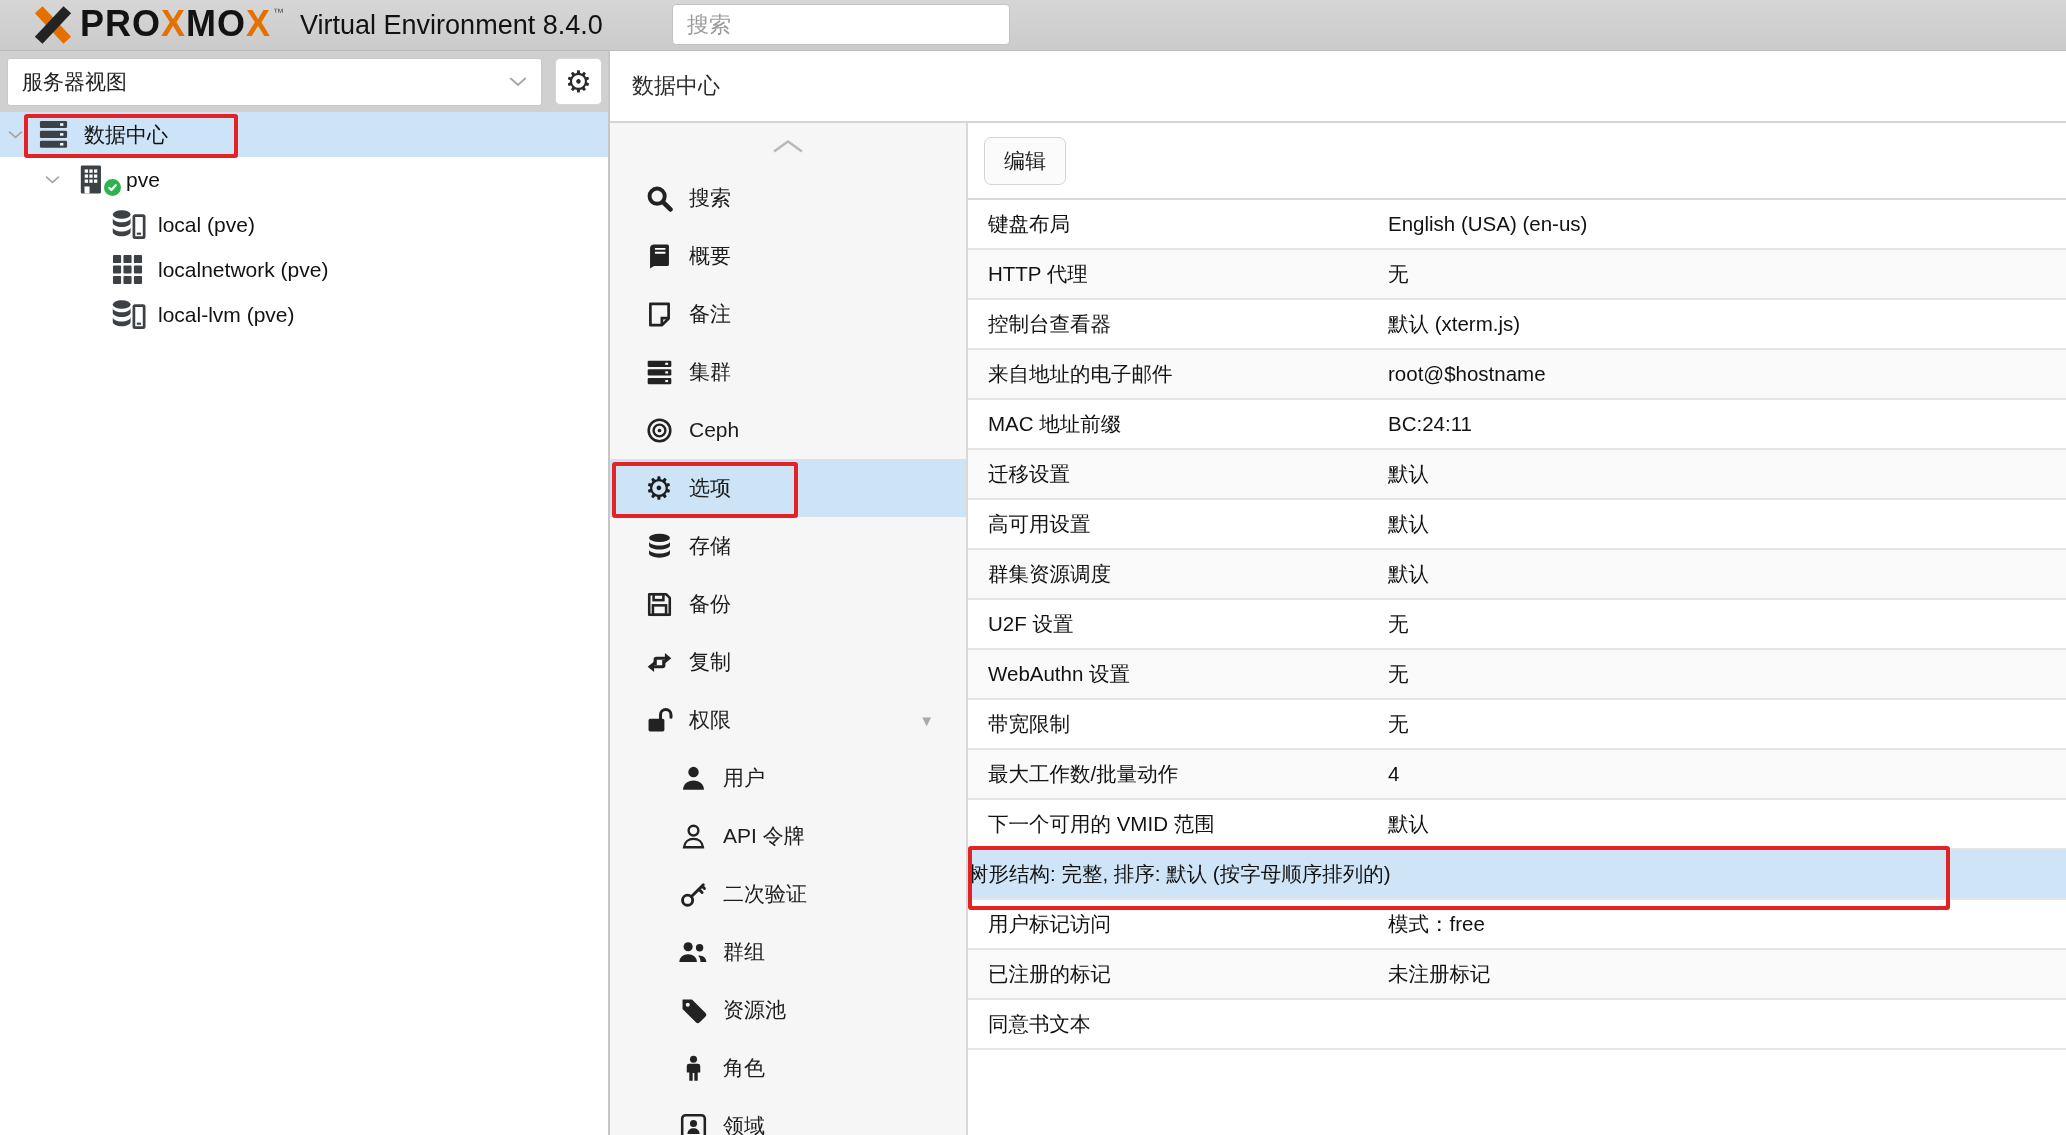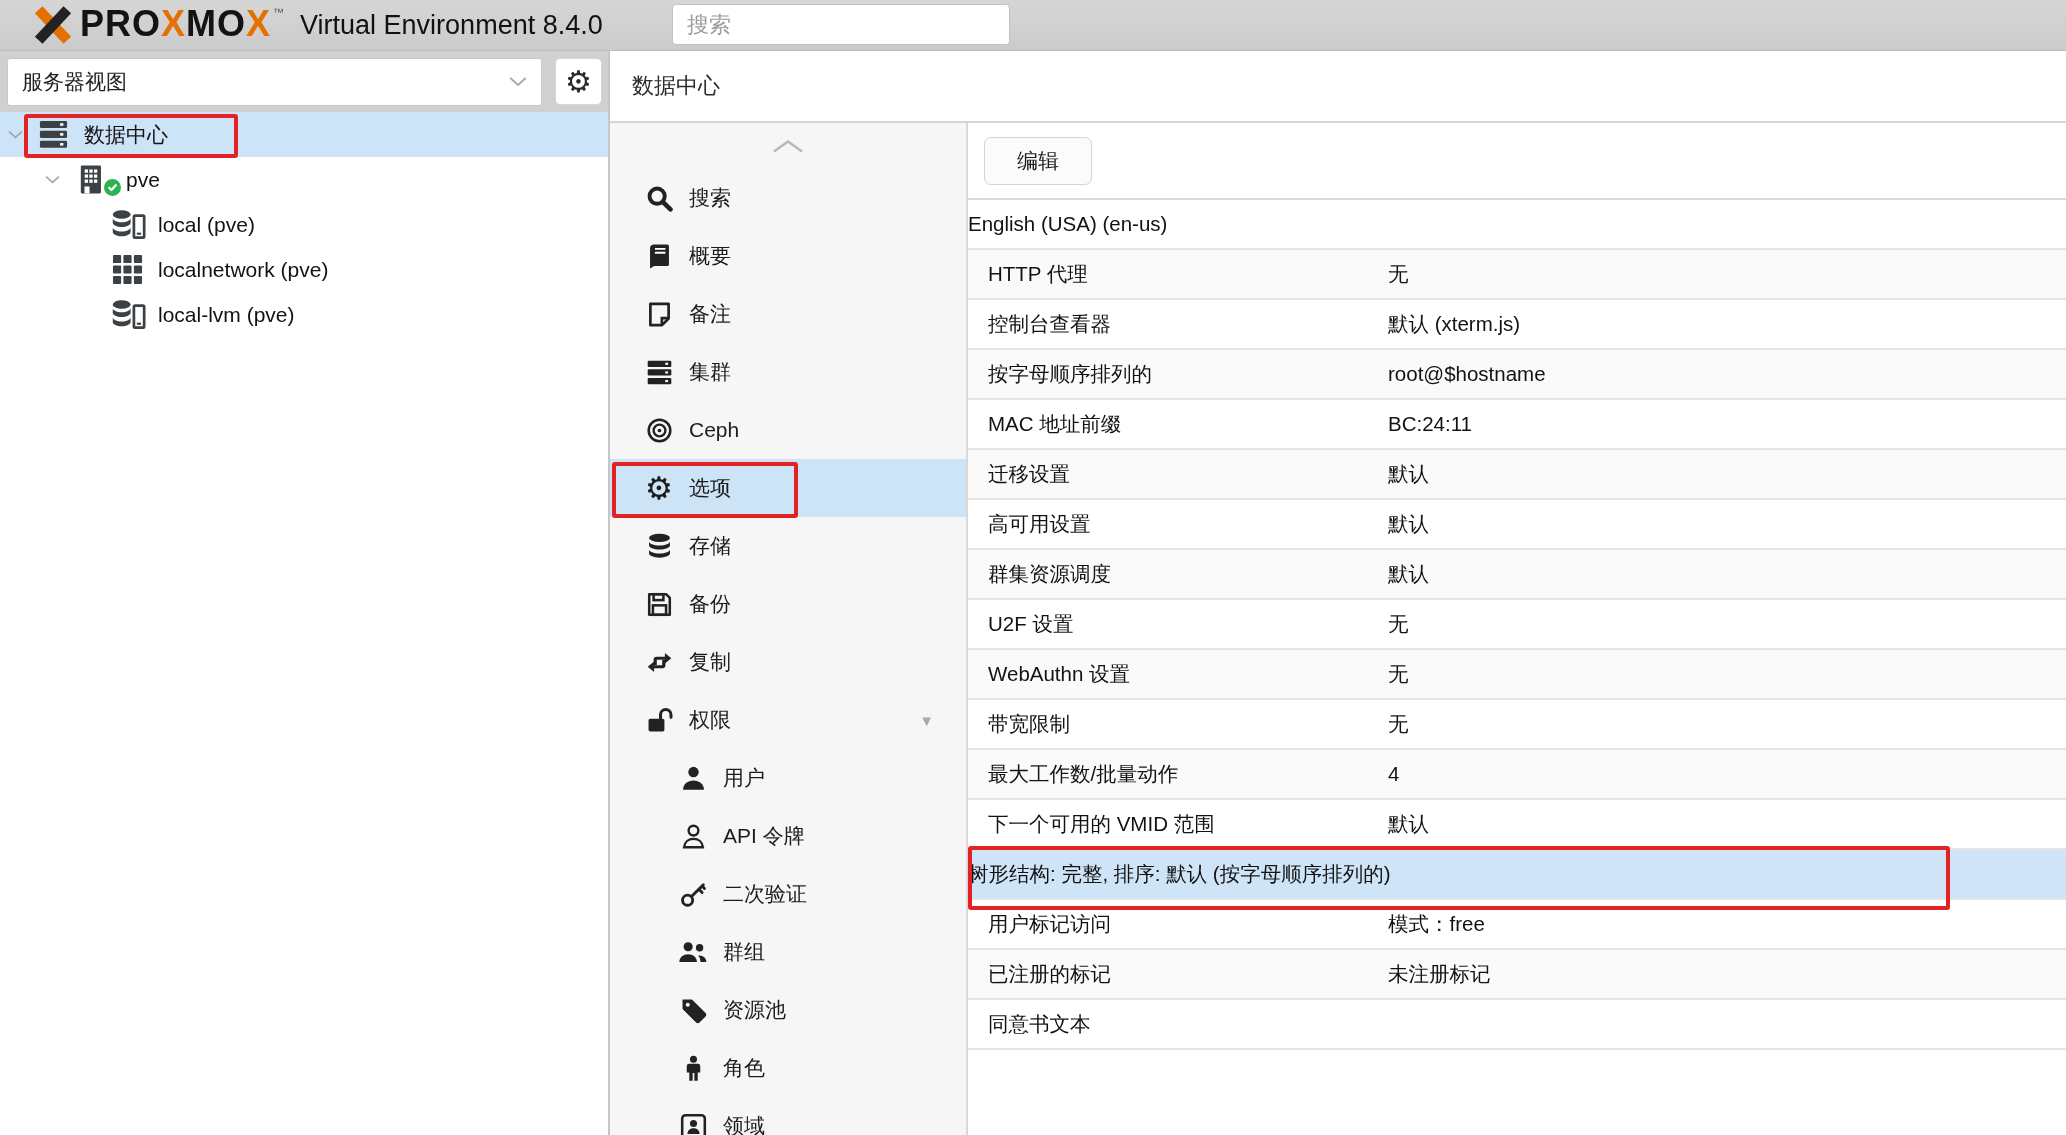--- a/index.html
+++ b/index.html
@@ -63,21 +63,21 @@
   .menu-item .ic { width:38px; margin-right:11px; display:flex; align-items:center; justify-content:center; color:#222; }
   .menu-item .ic svg { height:27px; width:auto; }
   .menu-item .gear-glyph { font-size:31px; color:#1c1c1c; }
   .menu-caret { position:absolute; right:32px; top:50%; transform:translateY(-50%); color:#aaa; font-size:15px; }
   .menu-item.annotated::after { content:""; position:absolute; left:2px; top:3px; width:178px; height:48px;
                   border:4px solid #e32226; border-radius:3px; pointer-events:none; z-index:3; }
 
   
   .table { flex:1; background:#fff; display:flex; flex-direction:column; min-width:0; }
   .toolbar { height:77px; border-bottom:2px solid #d9d9d9; display:flex; align-items:center; padding-left:16px; }
-  .btn { height:48px; padding:0 32px; background:#fbfbfb; border:1px solid #d4d4d4; border-radius:7px;
+  .btn { height:48px; padding:0 19px; background:#fbfbfb; border:1px solid #d4d4d4; border-radius:7px;
          font-size:21px; color:#1a1a1a; font-family:inherit; cursor:pointer; }
   .grid { flex:1; }
   .grow { height:50px; display:flex; align-items:center; border-bottom:2px solid #e5e5e5; position:relative;
           font-size:20.5px; color:#121212; background:#fff; }
   .grow:nth-of-type(even) { background:#fafafa; }
   .grow.selected, .grow.selected:nth-of-type(even) { background:#cfe4f7; }
   .grow .lbl { width:420px; padding-left:20px; flex:none; white-space:nowrap; }
   .grow .val { flex:1; white-space:nowrap; }
   .grow.annotated::after { content:""; position:absolute; left:0; top:-4px; width:974px; height:56px;
           border:4px solid #e32226; border-radius:3px; pointer-events:none; z-index:3; }
@@ -441,35 +441,36 @@
 
         </div>
 
         <div class="table">
           <div class="toolbar">
             <button class="btn">编辑</button>
           </div>
           <div class="grid">
 
               <div class="grow">
+                <div class="lbl">键盘布局</div>
                 <div class="val">English (USA) (en-us)</div>
               </div>
 
               <div class="grow">
                 <div class="lbl">HTTP 代理</div>
                 <div class="val">无</div>
               </div>
 
               <div class="grow">
                 <div class="lbl">控制台查看器</div>
                 <div class="val">默认 (xterm.js)</div>
               </div>
 
               <div class="grow">
-                <div class="lbl">按字母顺序排列的</div>
+                <div class="lbl">来自地址的电子邮件</div>
                 <div class="val">root@$hostname</div>
               </div>
 
               <div class="grow">
                 <div class="lbl">MAC 地址前缀</div>
                 <div class="val">BC:24:11</div>
               </div>
 
               <div class="grow">
                 <div class="lbl">迁移设置</div>

